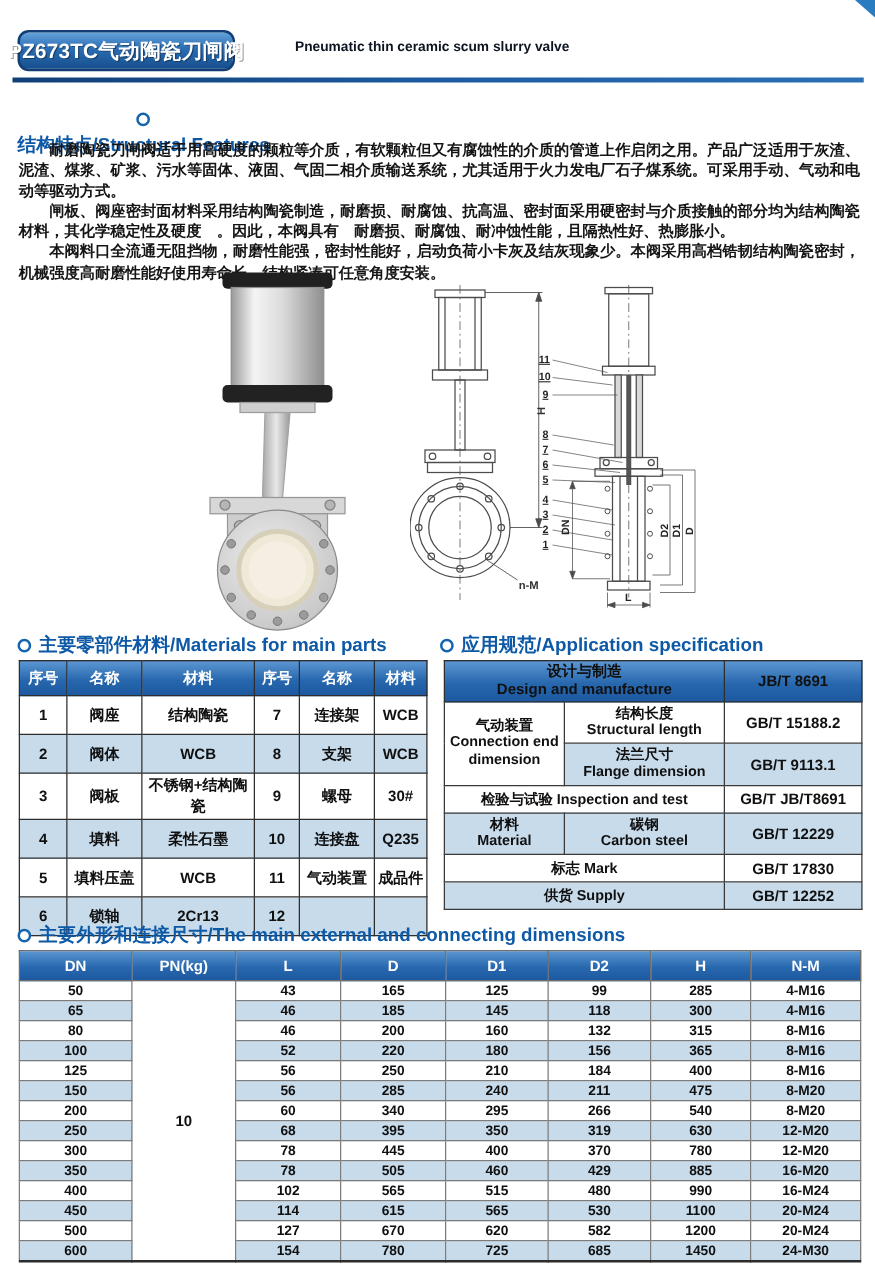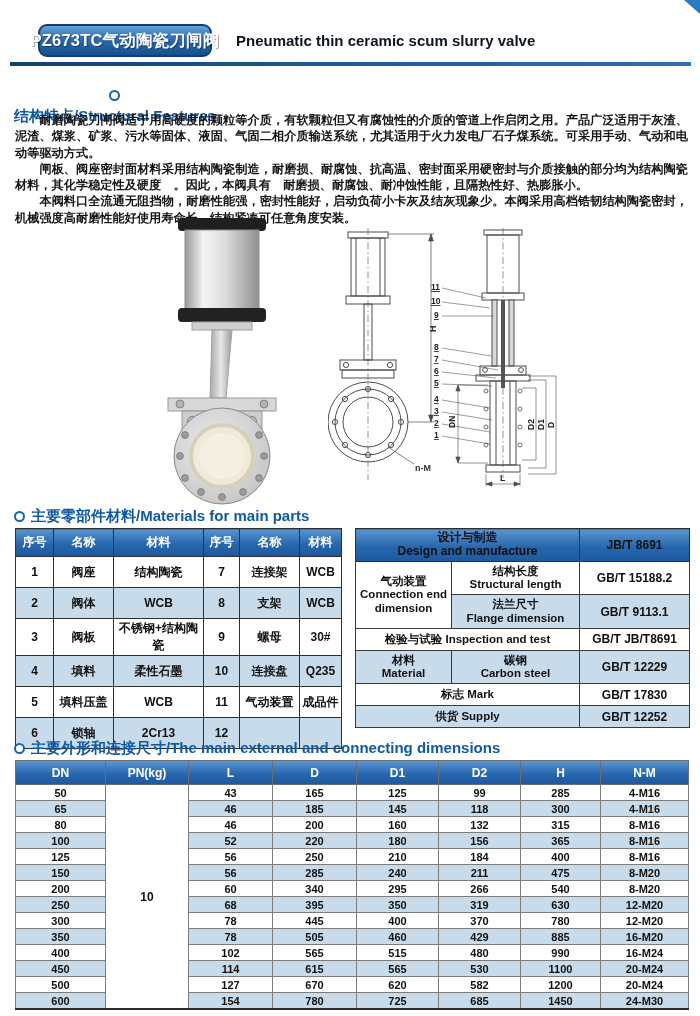--- a/index.html
+++ b/index.html
@@ -7,24 +7,24 @@
         font-family:"Liberation Sans","DejaVu Sans",sans-serif;color:#111;}
 
   
   .corner-tri{position:absolute;top:0;right:0;width:0;height:0;
               border-top:14px solid #2a7cc0;border-left:16px solid transparent;}
 
   
   .header-box{position:absolute;left:14px;top:24px;width:174px;height:33px;
               background:linear-gradient(180deg,#66a3dc 0%,#2a6cb2 45%,#174f8e 100%);
               border:2px solid #123e73;border-radius:9px;box-sizing:border-box;
-              display:flex;align-items:center;justify-content:center;margin-left:24px;}
+              display:flex;align-items:center;justify-content:center;}
   .header-box span{color:#fff;font-weight:bold;font-size:16.5px;letter-spacing:0.2px;
                    text-shadow:1px 1px 0 rgba(0,0,0,0.35);white-space:nowrap;}
-  .header-en{position:absolute;left:236px;top:32px;font-size:15px;font-weight:bold;color:#0d1320;}
+  .header-en{position:absolute;left:236px;top:32px;font-size:11px;font-weight:bold;color:#0d1320;}
   .top-rule{position:absolute;left:10px;top:62px;width:681px;height:4px;
             background:linear-gradient(90deg,#123f77,#1d5da4 55%,#2d6fb5);}
 
   
   .sec{position:absolute;display:flex;align-items:center;gap:6px;}
   .bullet{width:7px;height:7px;border:2.5px solid #1565ae;border-radius:50%;background:#fff;flex:0 0 auto;}
   .sec-title{color:#0e59a6;font-weight:bold;font-size:15px;white-space:nowrap;}
 
   
   .features-text{position:absolute;left:15px;top:112px;width:673px;
@@ -325,20 +325,24 @@
           <td>6</td>
           <td>锁轴</td>
           <td>2Cr13</td>
           <td>12</td>
           <td></td>
           <td></td>
         </tr>
       </tbody>
   </table>
 
+  <div class="sec" style="left:352px;top:507px;">
+    <span class="bullet"></span>
+    <span class="sec-title">应用规范/Application specification</span>
+  </div>
   <table class="app-table">
     <colgroup>
         <col style="width:96px">
         <col style="width:128px">
         <col style="width:110px">
       </colgroup>
     <tbody>
         <tr>
       <td colspan="2" class="th blue-head two">
         <span>设计与制造</span>

